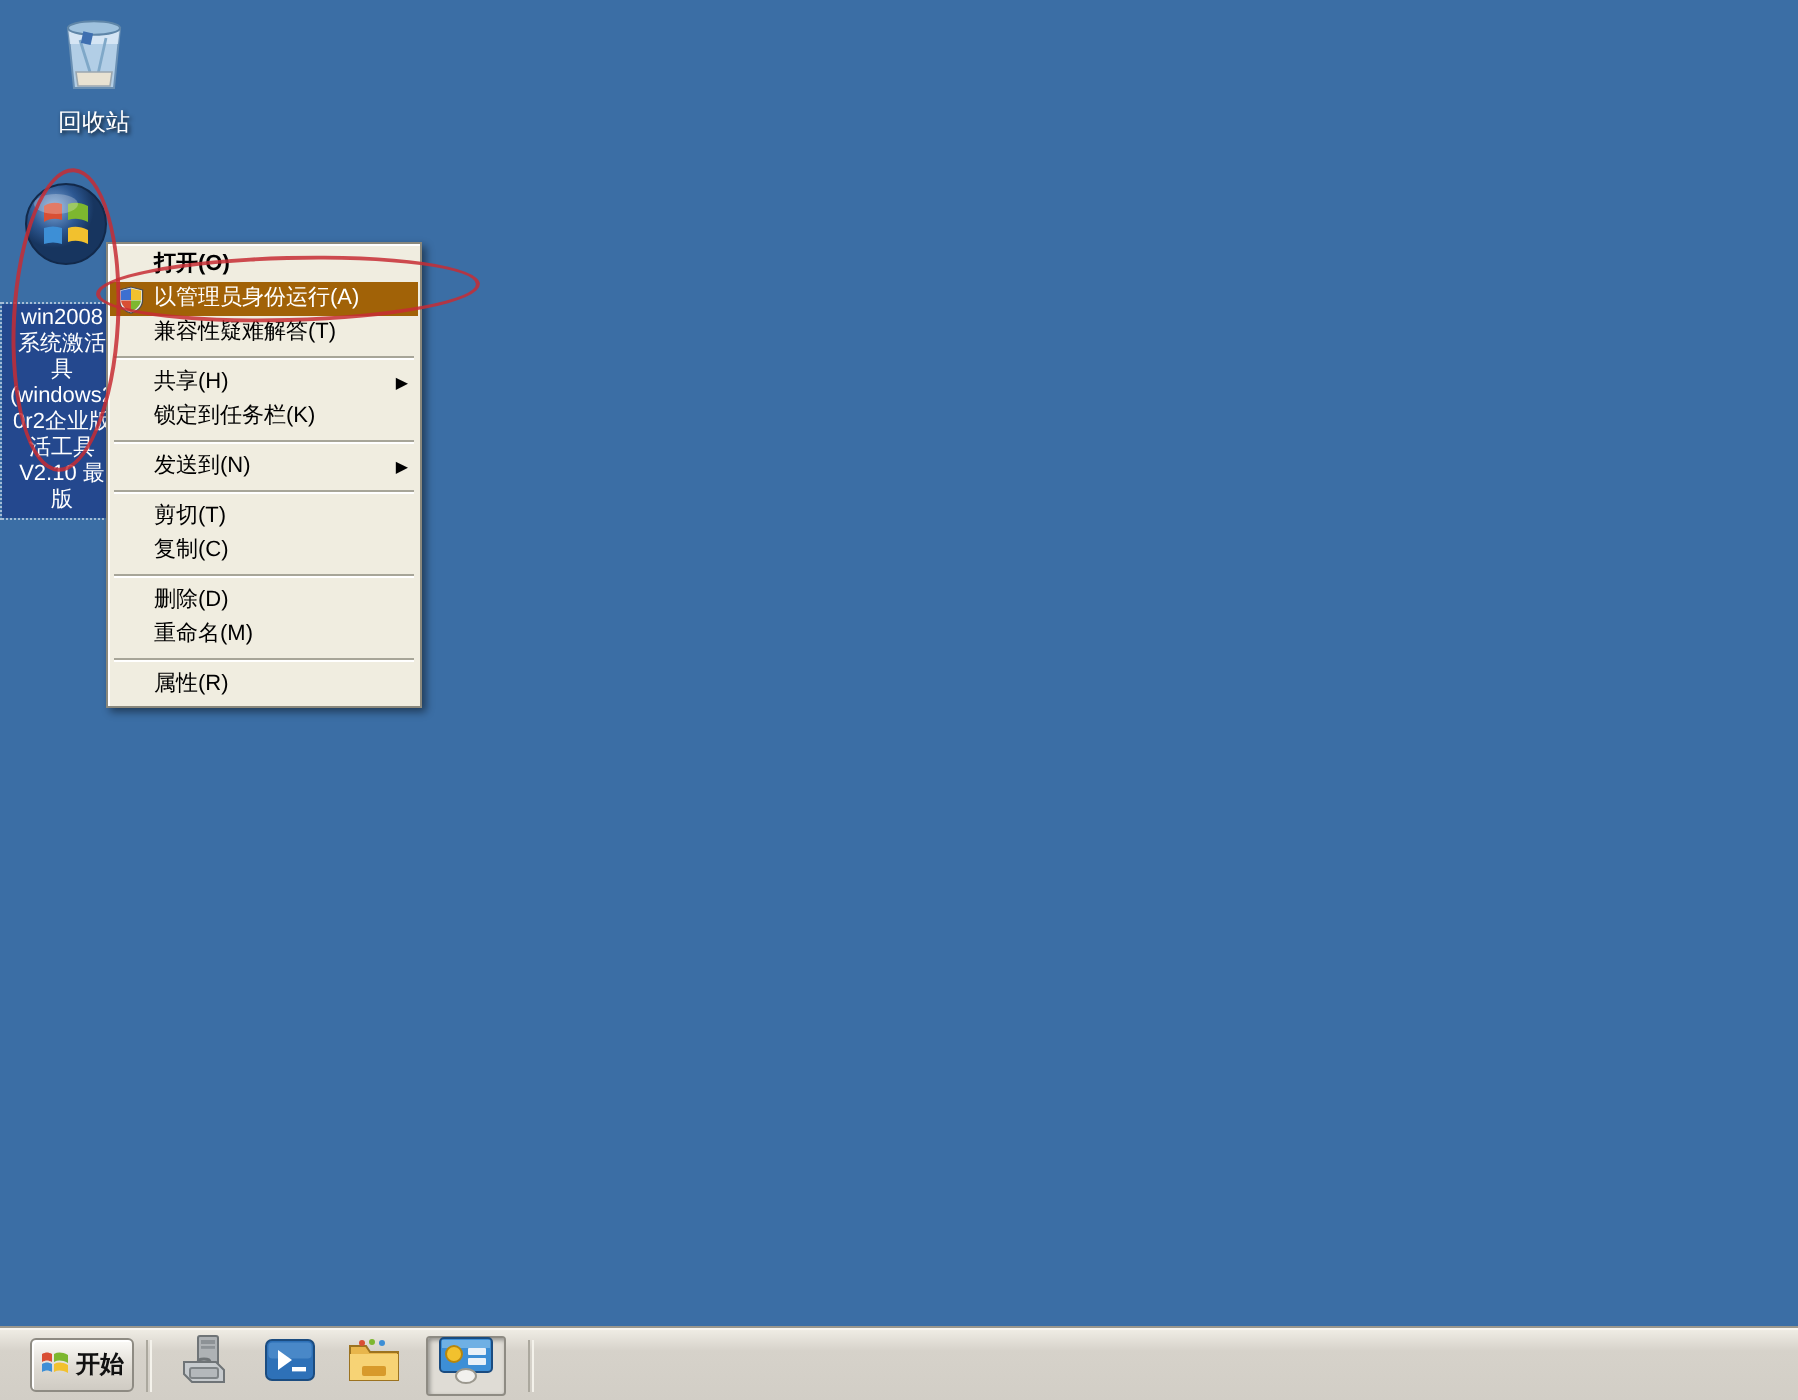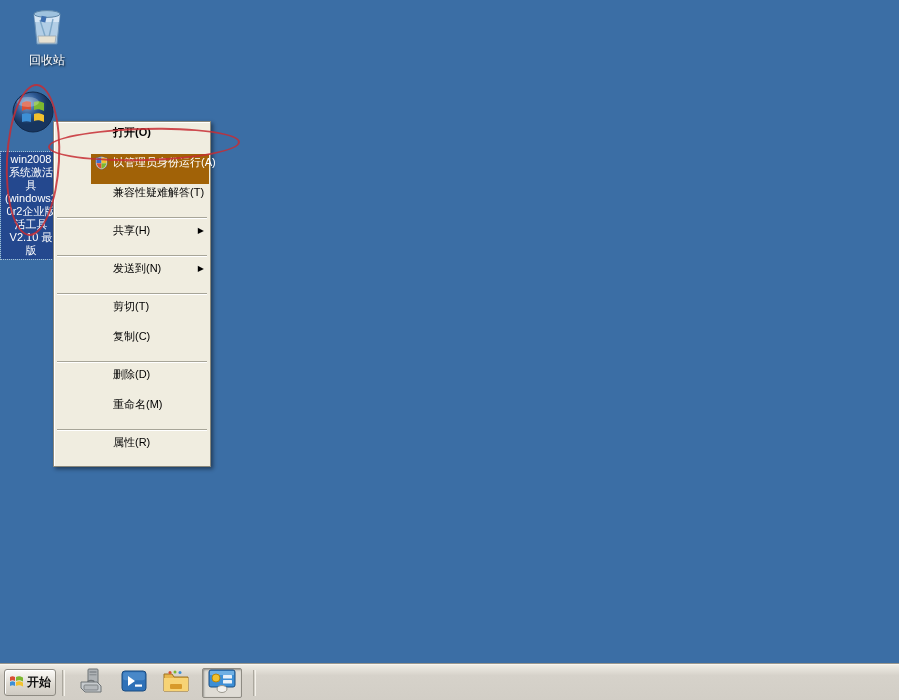--- a/index.html
+++ b/index.html
@@ -32,23 +32,23 @@
   
   #menu {
     position:absolute; left:53px; top:121px; width:158px;
     background:#F0EDE0;
     border:1px solid #8A887C;
     box-shadow:2px 2px 4px rgba(0,0,0,.45), inset 1px 1px 0 #fff;
     padding:2px 1px; z-index:10;
     font-size:11px; color:#000;
   }
   .mi {
-    position:relative; height:30px; line-height:17px;
+    position:relative; height:17px; line-height:17px;
     padding-left:22px; padding-right:32px;
-    white-space:nowrap; cursor:default;margin-left:36px;
+    white-space:nowrap; cursor:default;
   }
   .mi.bold { font-weight:bold; }
   .mi.hl { background:#a16207; color:#fff; }
   .mi .shield { position:absolute; left:4px; top:2px; }
   .mi .sub {
     position:absolute; right:5px; top:0; font-size:8px; line-height:17px;
   }
   .msep {
     height:2px; margin:3px 2px;
     border-top:1px solid #A7A598; border-bottom:1px solid #FFFFFF;
@@ -64,21 +64,21 @@
 
   
   #taskbar {
     position:absolute; left:0; bottom:0; width:899px; height:36px;
     background:linear-gradient(#EFECE4,#D6D2CA 30%,#D2CEC6);
     border-top:1px solid #F8F6F0;
     box-shadow:0 -1px 0 #9B988E;
     z-index:30; display:flex; align-items:center;
   }
   #start-btn {
-    margin-left:4px; height:27px; width:52px;
+    margin-left:15px; height:27px; width:52px;
     background:linear-gradient(#FCFBF8,#DDD9D1 60%,#CFCBC3);
     border:1px solid #8E8B83; border-radius:3px;
     box-shadow:inset 1px 1px 0 #fff;
     display:flex; align-items:center; justify-content:center; gap:3px;
     font-size:12px; font-weight:bold; color:#111; cursor:pointer;
   }
   .tb-divider {
     width:3px; height:26px; margin:0 6px;
     border-left:1px solid #ABA89E; border-right:1px solid #F4F2EB;
   }
@@ -159,20 +159,21 @@
   </div>
 
   <div class="mi">兼容性疑难解答(T)</div>
 
   <div class="msep"></div>
 
   <div class="mi">
     <span>共享(H)</span>
     <span class="sub">▶</span>
   </div>
+  <div class="mi">锁定到任务栏(K)</div>
 
   <div class="msep"></div>
 
   <div class="mi">
     <span>发送到(N)</span>
     <span class="sub">▶</span>
   </div>
 
   <div class="msep"></div>
 

